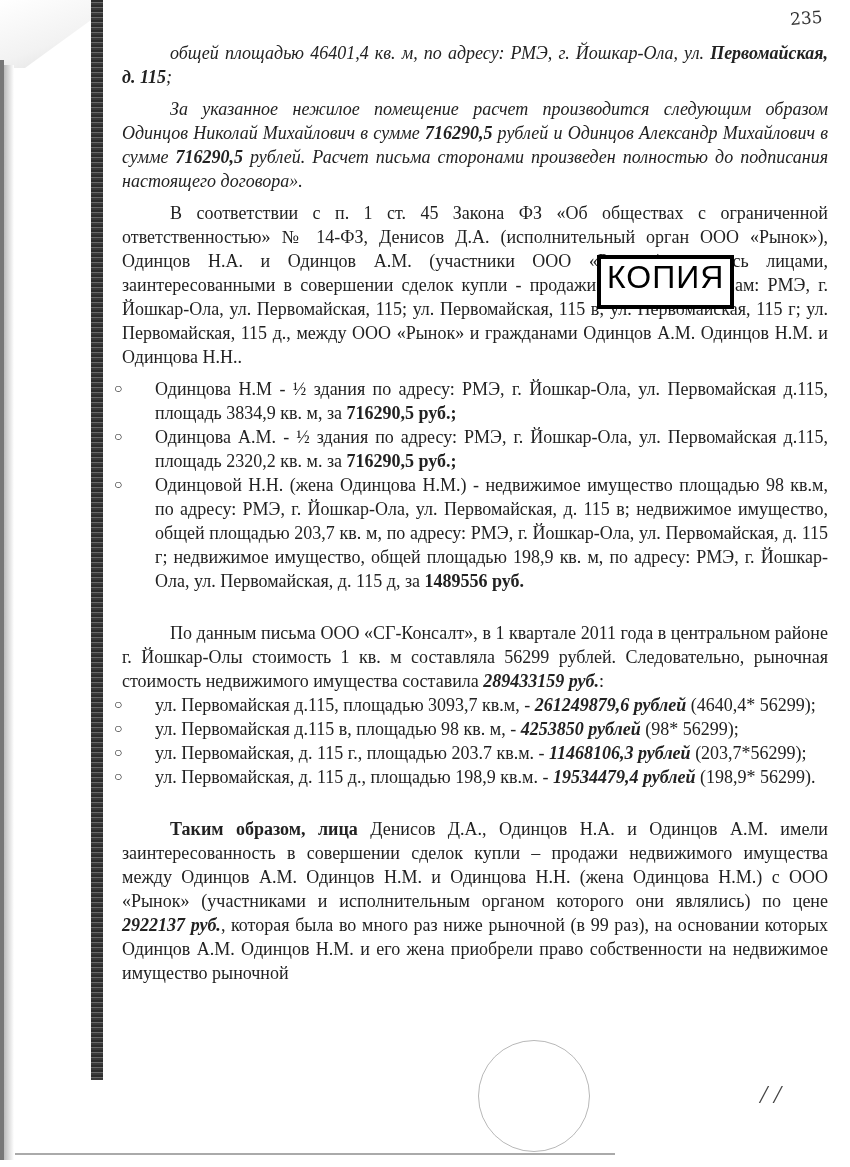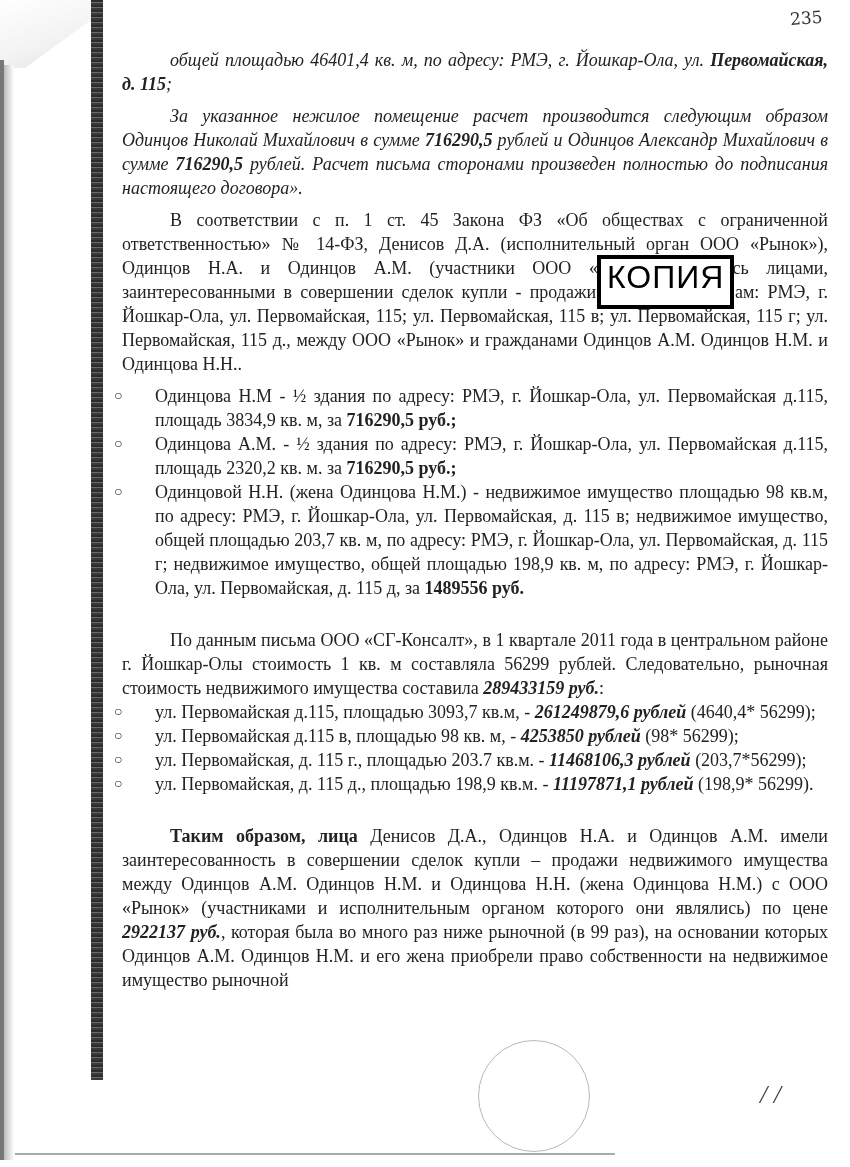--- a/index.html
+++ b/index.html
@@ -7,21 +7,21 @@
        font-family:"Liberation Serif","DejaVu Serif",serif;color:#222;}
   .left-shadow{position:absolute;left:0;top:60px;width:4px;height:1100px;background:#777;}
   .left-inner{position:absolute;left:4px;top:65px;width:10px;height:1095px;background:linear-gradient(to right,#bbb,#fff);}
   .fold{position:absolute;left:0;top:0;width:100px;height:68px;
         background:linear-gradient(160deg,#fff 0%,#f2f2f2 60%,#ddd 100%);
         clip-path:polygon(0 0,100% 0,100% 20%,25% 100%,0 100%);}
   .spine{position:absolute;left:91px;top:0;width:12px;height:1080px;
          background:repeating-linear-gradient(0deg,#3a3a3a 0 2px,#6a6a6a 2px 3px,#2c2c2c 3px 5px);}
   .bottom-line{position:absolute;left:15px;bottom:12px;width:600px;height:2px;background:#aaa;}
   .page-num{position:absolute;left:790px;top:8px;font-size:17px;font-family:"DejaVu Serif",serif;color:#333;transform:rotate(-4deg);}
-  .content{position:absolute;left:122px;top:48px;width:706px;font-size:18px;line-height:24px;}
+  .content{position:absolute;left:122px;top:41px;width:706px;font-size:18px;line-height:24px;}
   p{margin:0;text-align:justify;}
   .ind{text-indent:48px;}
   .it{font-style:italic;}
   .b{font-weight:bold;}
   .bi{font-weight:bold;font-style:italic;}
   ul{list-style:none;margin:0;padding:0;}
   li{position:relative;padding-left:33px;text-align:justify;}
   li .bullet{position:absolute;left:-8px;top:0;font-size:14px;}
   .gap1{height:8px;}
   .gap3{height:28px;}
@@ -60,21 +60,21 @@
     <li><span class="bullet">○</span><span>Одинцовой Н.Н. (жена Одинцова Н.М.) - недвижимое имущество площадью 98 кв.м, по адресу: РМЭ, г. Йошкар-Ола, ул. Первомайская, д. 115 в; недвижимое имущество, общей площадью 203,7 кв. м, по адресу: РМЭ, г. Йошкар-Ола, ул. Первомайская, д. 115 г; недвижимое имущество, общей площадью 198,9 кв. м, по адресу: РМЭ, г. Йошкар-Ола, ул. Первомайская, д. 115 д, за </span><span class="b">1489556 руб.</span></li>
   </ul>
   <div class="gap3"></div>
   <p class="ind">
     <span>По данным письма ООО «СГ-Консалт», в 1 квартале 2011 года в центральном районе г. Йошкар-Олы стоимость 1 кв. м составляла 56299 рублей. Следовательно, рыночная стоимость недвижимого имущества составила </span><span class="bi">289433159 руб.</span><span>:</span>
   </p>
   <ul>
     <li><span class="bullet">○</span><span>ул. Первомайская д.115, площадью 3093,7 кв.м, - </span><span class="bi">261249879,6 рублей</span><span> (4640,4* 56299);</span></li>
     <li><span class="bullet">○</span><span>ул. Первомайская д.115 в, площадью 98 кв. м, - </span><span class="bi">4253850 рублей</span><span> (98* 56299);</span></li>
     <li><span class="bullet">○</span><span>ул. Первомайская, д. 115 г., площадью 203.7 кв.м. - </span><span class="bi">11468106,3 рублей</span><span> (203,7*56299);</span></li>
-    <li><span class="bullet">○</span><span>ул. Первомайская, д. 115 д., площадью 198,9 кв.м. - </span><span class="bi">11197871,1 рублей</span><span> (198,9* 56299).</span></li>
+    <li><span class="bullet">○</span><span>ул. Первомайская, д. 115 д., площадью 198,9 кв.м. - </span><span class="bi">19534479,4 рублей</span><span> (198,9* 56299).</span></li>
   </ul>
   <div class="gap3"></div>
   <p class="ind">
     <span class="b">Таким образом, лица</span><span> Денисов Д.А., Одинцов Н.А. и Одинцов А.М. имели заинтересованность в совершении сделок купли – продажи недвижимого имущества между Одинцов А.М. Одинцов Н.М. и Одинцова Н.Н. (жена Одинцова Н.М.) с ООО «Рынок» (участниками и исполнительным органом которого они являлись) по цене </span><span class="bi">2922137 руб.</span><span>, которая была во много раз ниже рыночной (в 99 раз), на основании которых Одинцов А.М. Одинцов Н.М. и его жена приобрели право собственности на недвижимое имущество рыночной</span>
   </p>
 </div>
 
 <div class="stamp">КОПИЯ</div>
 <div class="seal"></div>
 <div class="sig">/ /</div>

